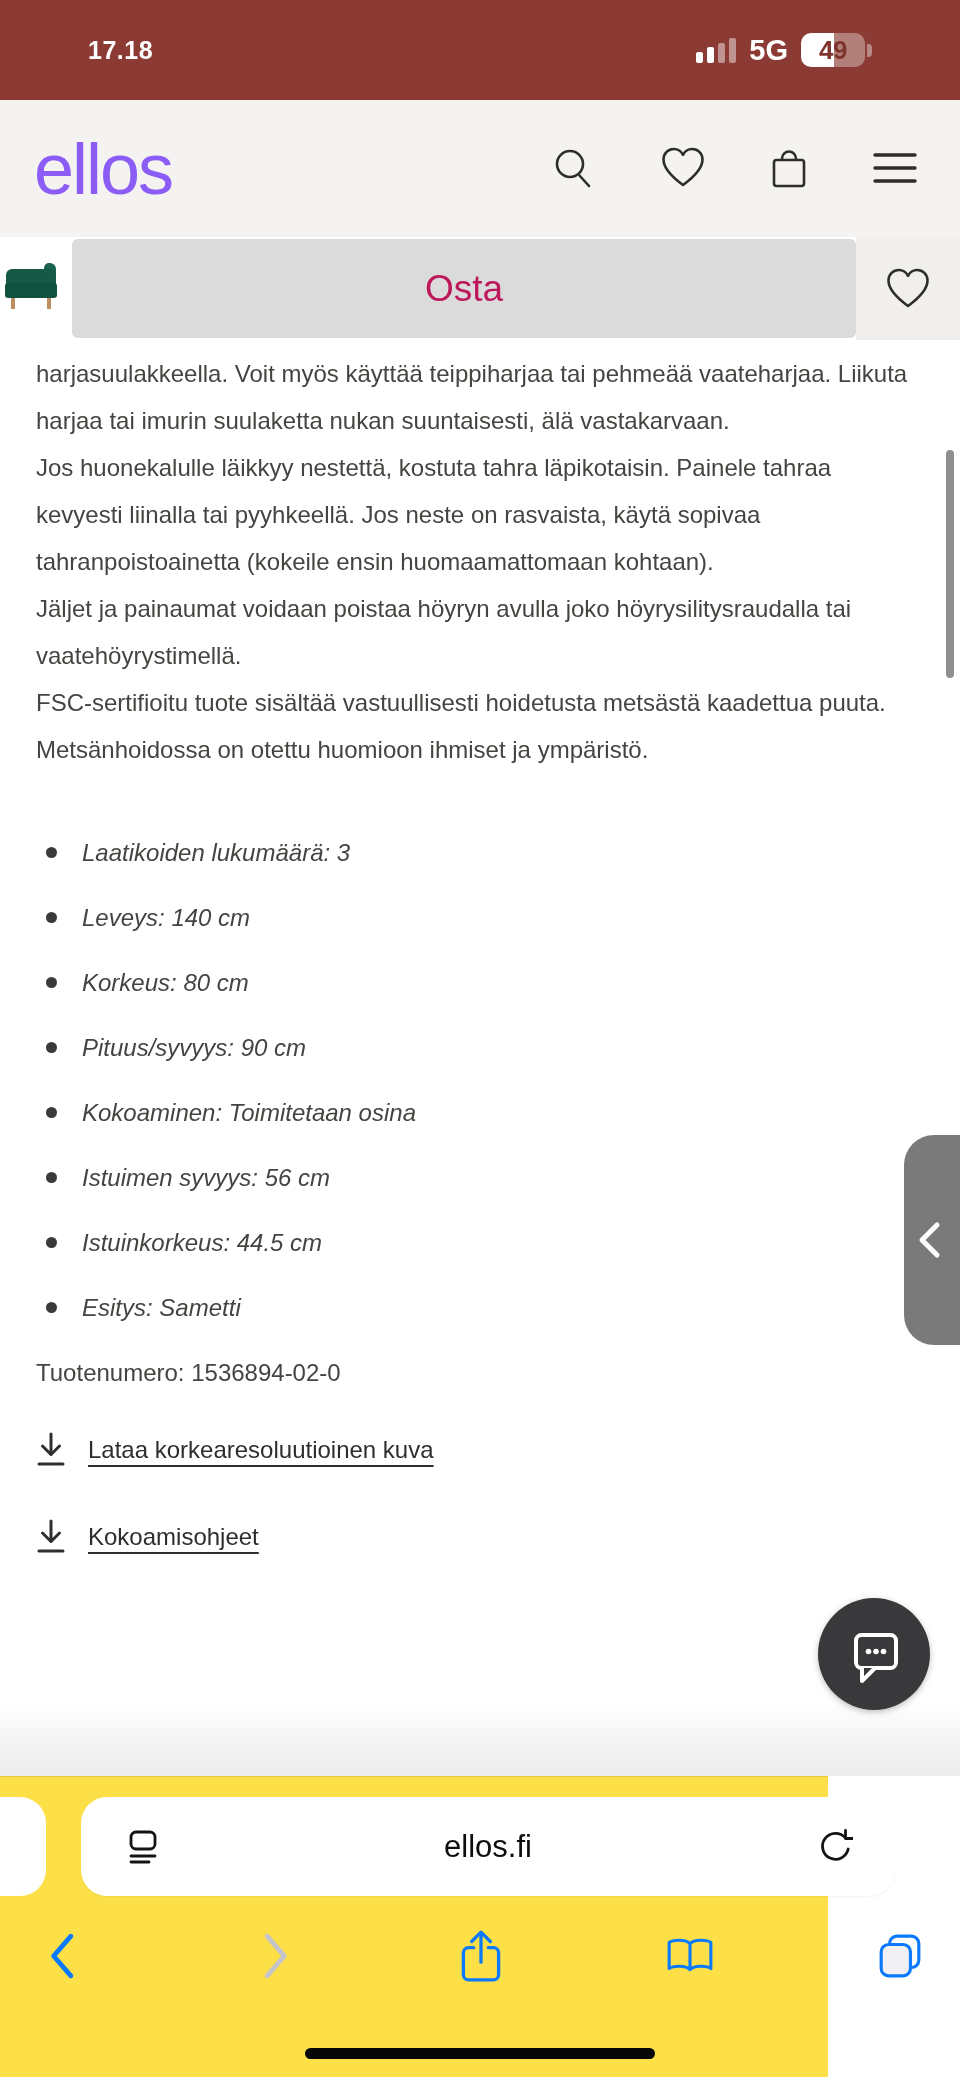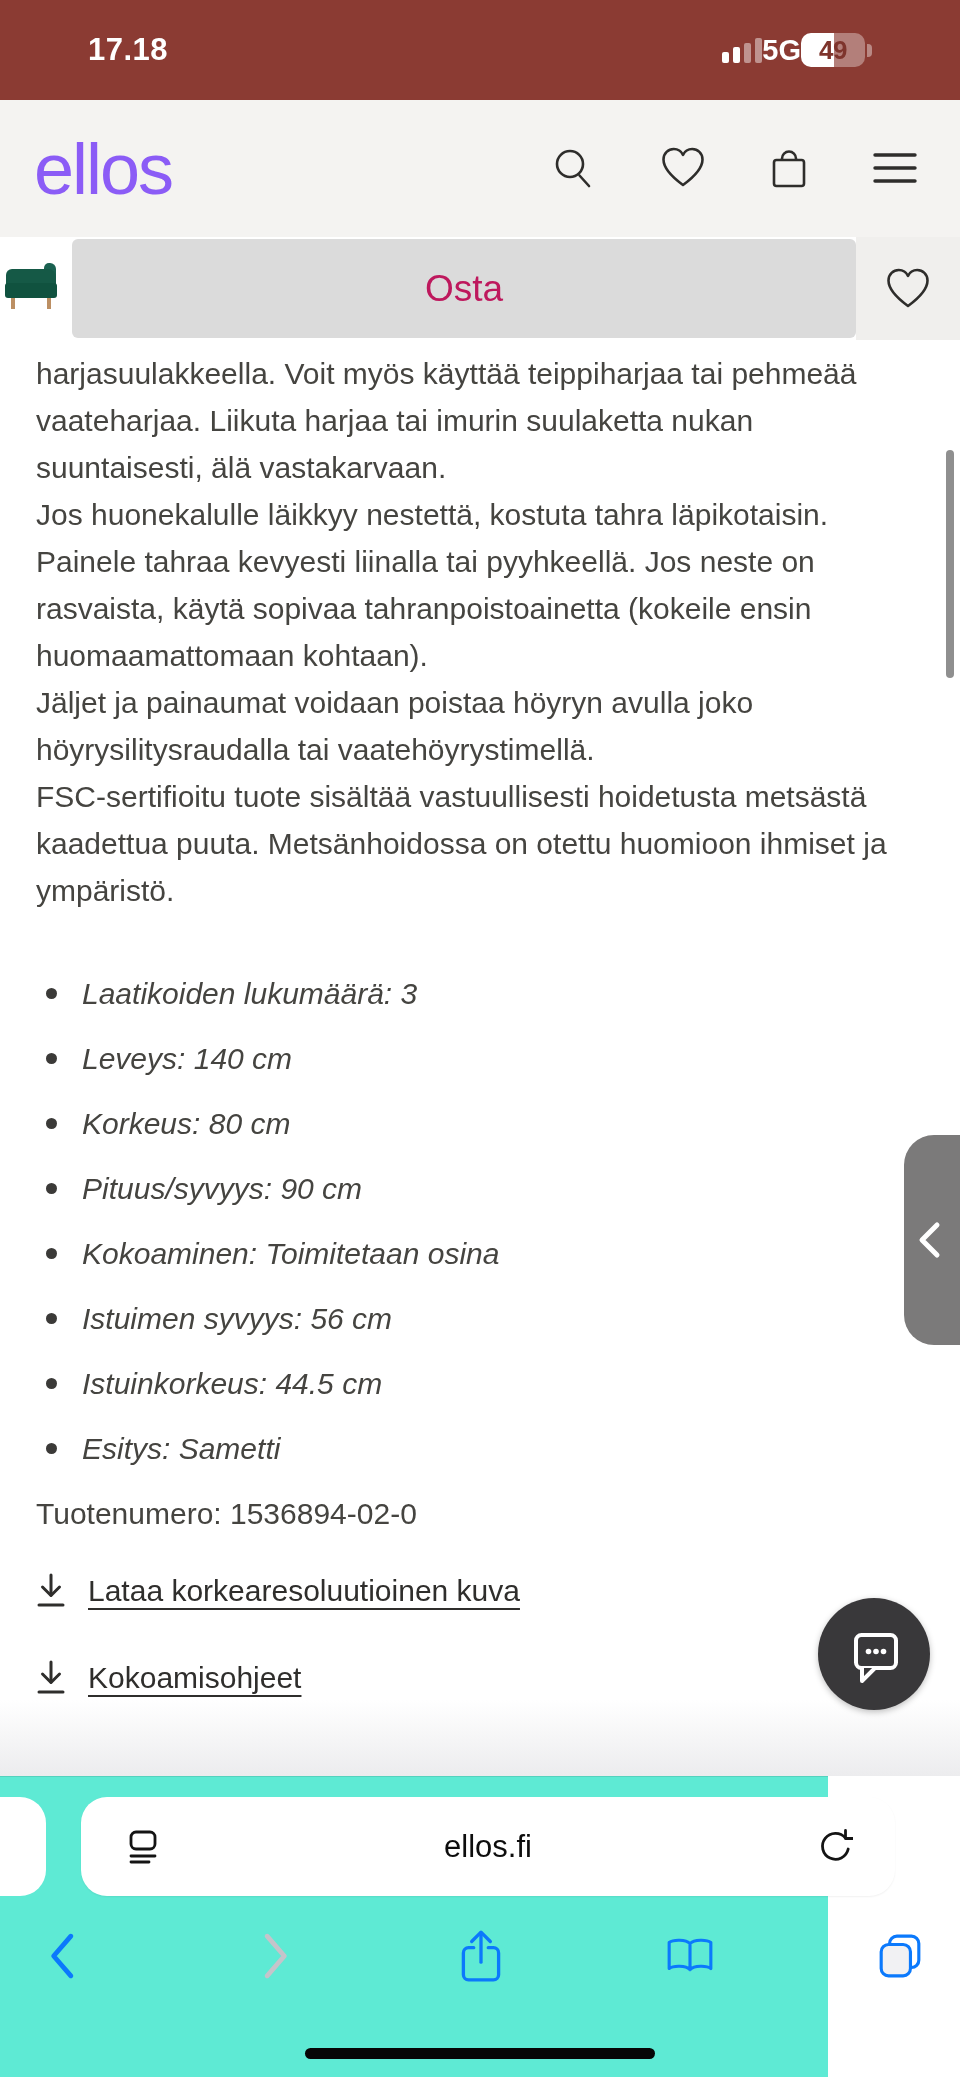--- a/index.html
+++ b/index.html
@@ -2,22 +2,22 @@
 <html><head>
 <meta charset="utf-8">
 <style>
   html,body{margin:0;padding:0;background:#ffffff;}
   *{box-sizing:border-box;}
   body{font-family:"Liberation Sans","DejaVu Sans",sans-serif;}
   .screen{position:relative;width:960px;height:2077px;overflow:hidden;background:#ffffff;margin:0 auto;}
 
   
   .statusbar{position:absolute;left:0;top:0;width:960px;height:100px;background:#8B3B33;color:#fff;}
-  .sb-time{position:absolute;left:88px;top:0;height:100px;display:flex;align-items:center;font-size:31px;font-weight:600;letter-spacing:.5px;}
-  .sb-right{position:absolute;right:88px;top:0;height:100px;display:flex;align-items:center;}
+  .sb-time{position:absolute;left:88px;top:0;height:100px;display:flex;align-items:center;font-size:25px;font-weight:600;letter-spacing:.5px;}
+  .sb-right{position:absolute;right:88px;top:0;height:100px;display:flex;align-items:center;gap:13px;}
   .sig{display:flex;align-items:flex-end;gap:4px;height:26px;}
   .sig i{display:block;width:7px;border-radius:2px;background:#fff;}
   .sig i.dim{background:rgba(255,255,255,0.45);}
   .s1{height:11px}.s2{height:16px}.s3{height:20px}.s4{height:25px}
   .sb-5g{font-size:29px;font-weight:600;}
   .battery{display:flex;align-items:center;}
   .bat-body{width:64px;height:34px;border-radius:10px;background:linear-gradient(90deg,#ffffff 0 52%,rgba(255,255,255,0.35) 52% 100%);display:flex;align-items:center;justify-content:center;}
   .bat-label{font-size:26px;font-weight:700;color:#7E342C;letter-spacing:-.5px;}
   .bat-nub{width:5px;height:13px;margin-left:2px;border-radius:0 4px 4px 0;background:rgba(255,255,255,0.4);}
 
@@ -33,40 +33,40 @@
   .buy-right{position:absolute;left:856px;top:0;width:104px;height:103px;background:#F0EFED;display:flex;align-items:center;justify-content:center;}
   .thumb{position:absolute;left:0;top:6px;width:64px;height:92px;background:#fff;}
   .sofa-back{position:absolute;left:6px;top:26px;width:50px;height:16px;background:#155946;border-radius:6px 8px 0 0;}
   .sofa-armR{position:absolute;left:44px;top:20px;width:12px;height:22px;background:#1A6150;border-radius:5px 6px 0 0;}
   .sofa-seat{position:absolute;left:5px;top:40px;width:52px;height:15px;background:#10523F;border-radius:3px;}
   .sofa-leg{position:absolute;top:55px;width:4px;height:11px;background:#BC8F63;}
   .leg1{left:11px}.leg2{left:47px}
   .osta-btn{position:absolute;left:72px;top:2px;width:784px;height:99px;background:#DBDBDB;border:none;border-radius:6px;font-family:inherit;font-size:37px;color:#be185d;display:flex;align-items:center;justify-content:center;cursor:pointer;}
 
   
-  .content{position:absolute;left:0;top:340px;width:960px;height:1436px;background:#fff;padding:10px 40px 0 36px;font-size:30px;line-height:47px;color:#454440;}
+  .content{position:absolute;left:0;top:340px;width:960px;height:1436px;background:#fff;padding:10px 40px 0 36px;font-size:24px;line-height:47px;color:#454440;}
   .content p{margin:0;}
   .fsc{margin-top:30px;}
   ul.specs{list-style:none;margin:56px 0 0 0;padding:0 0 0 10px;font-style:italic;}
   ul.specs li{position:relative;padding-left:36px;margin-bottom:18px;}
   ul.specs li::before{content:"";position:absolute;left:0;top:18px;width:11px;height:11px;border-radius:50%;background:#3B3A38;}
   .prodnum{margin-top:30px;}
   .links{margin-top:30px;}
   .link-row{display:flex;align-items:center;gap:22px;margin-bottom:40px;cursor:pointer;width:fit-content;}
   .link-label{text-decoration:underline;text-underline-offset:7px;text-decoration-thickness:2px;color:#2F2E2C;}
   .content-fade{position:absolute;left:0;top:1700px;width:960px;height:76px;background:linear-gradient(rgba(240,240,242,0),#ECECEE);pointer-events:none;}
 
   
   .scrollbar{position:absolute;left:946px;top:450px;width:8px;height:228px;border-radius:4px;background:#8F8F8F;}
   .side-tab{position:absolute;left:904px;top:1135px;width:62px;height:210px;background:#7B7A7A;border-radius:30px 0 0 30px;display:flex;align-items:center;cursor:pointer;}
   .side-tab svg{margin-left:12px;}
   .chat-btn{position:absolute;left:818px;top:1598px;width:112px;height:112px;border-radius:50%;background:#39383A;border:none;display:flex;align-items:center;justify-content:center;cursor:pointer;box-shadow:0 2px 6px rgba(0,0,0,.25);}
 
   
-  .safari{position:absolute;left:0;top:1776px;width:828px;height:301px;background:#5eead4;border-top:1px solid rgba(0,0,0,0.10);}
+  .safari{position:absolute;left:0;top:1776px;width:828px;height:301px;background:#fde047;border-top:1px solid rgba(0,0,0,0.10);}
   .stub{position:absolute;top:20px;width:80px;height:99px;background:#fff;border-radius:26px;cursor:pointer;}
   .stub-left{left:-34px}.stub-right{left:928px}
   .url-card{position:absolute;left:81px;top:20px;width:814px;height:99px;background:#fff;border-radius:26px;display:flex;align-items:center;justify-content:center;cursor:pointer;box-shadow:0 1px 2px rgba(0,0,0,0.06);}
   .url-text{font-size:31px;color:#0d0d0d;}
   .reader-btn{position:absolute;left:40px;top:0;height:99px;display:flex;align-items:center;cursor:pointer;background:none;border:none;}
   .refresh-btn{position:absolute;right:36px;top:0;height:99px;display:flex;align-items:center;cursor:pointer;background:none;border:none;}
   .nav-icon{position:absolute;top:151px;width:56px;height:56px;display:flex;align-items:center;justify-content:center;cursor:pointer;}
   .ni-back{left:34px}.ni-fwd{left:248px}.ni-share{left:453px}.ni-book{left:662px}.ni-tabs{left:872px}
   .home-indicator{position:absolute;left:305px;top:2048px;width:350px;height:11px;border-radius:6px;background:#060606;}
 </style>

